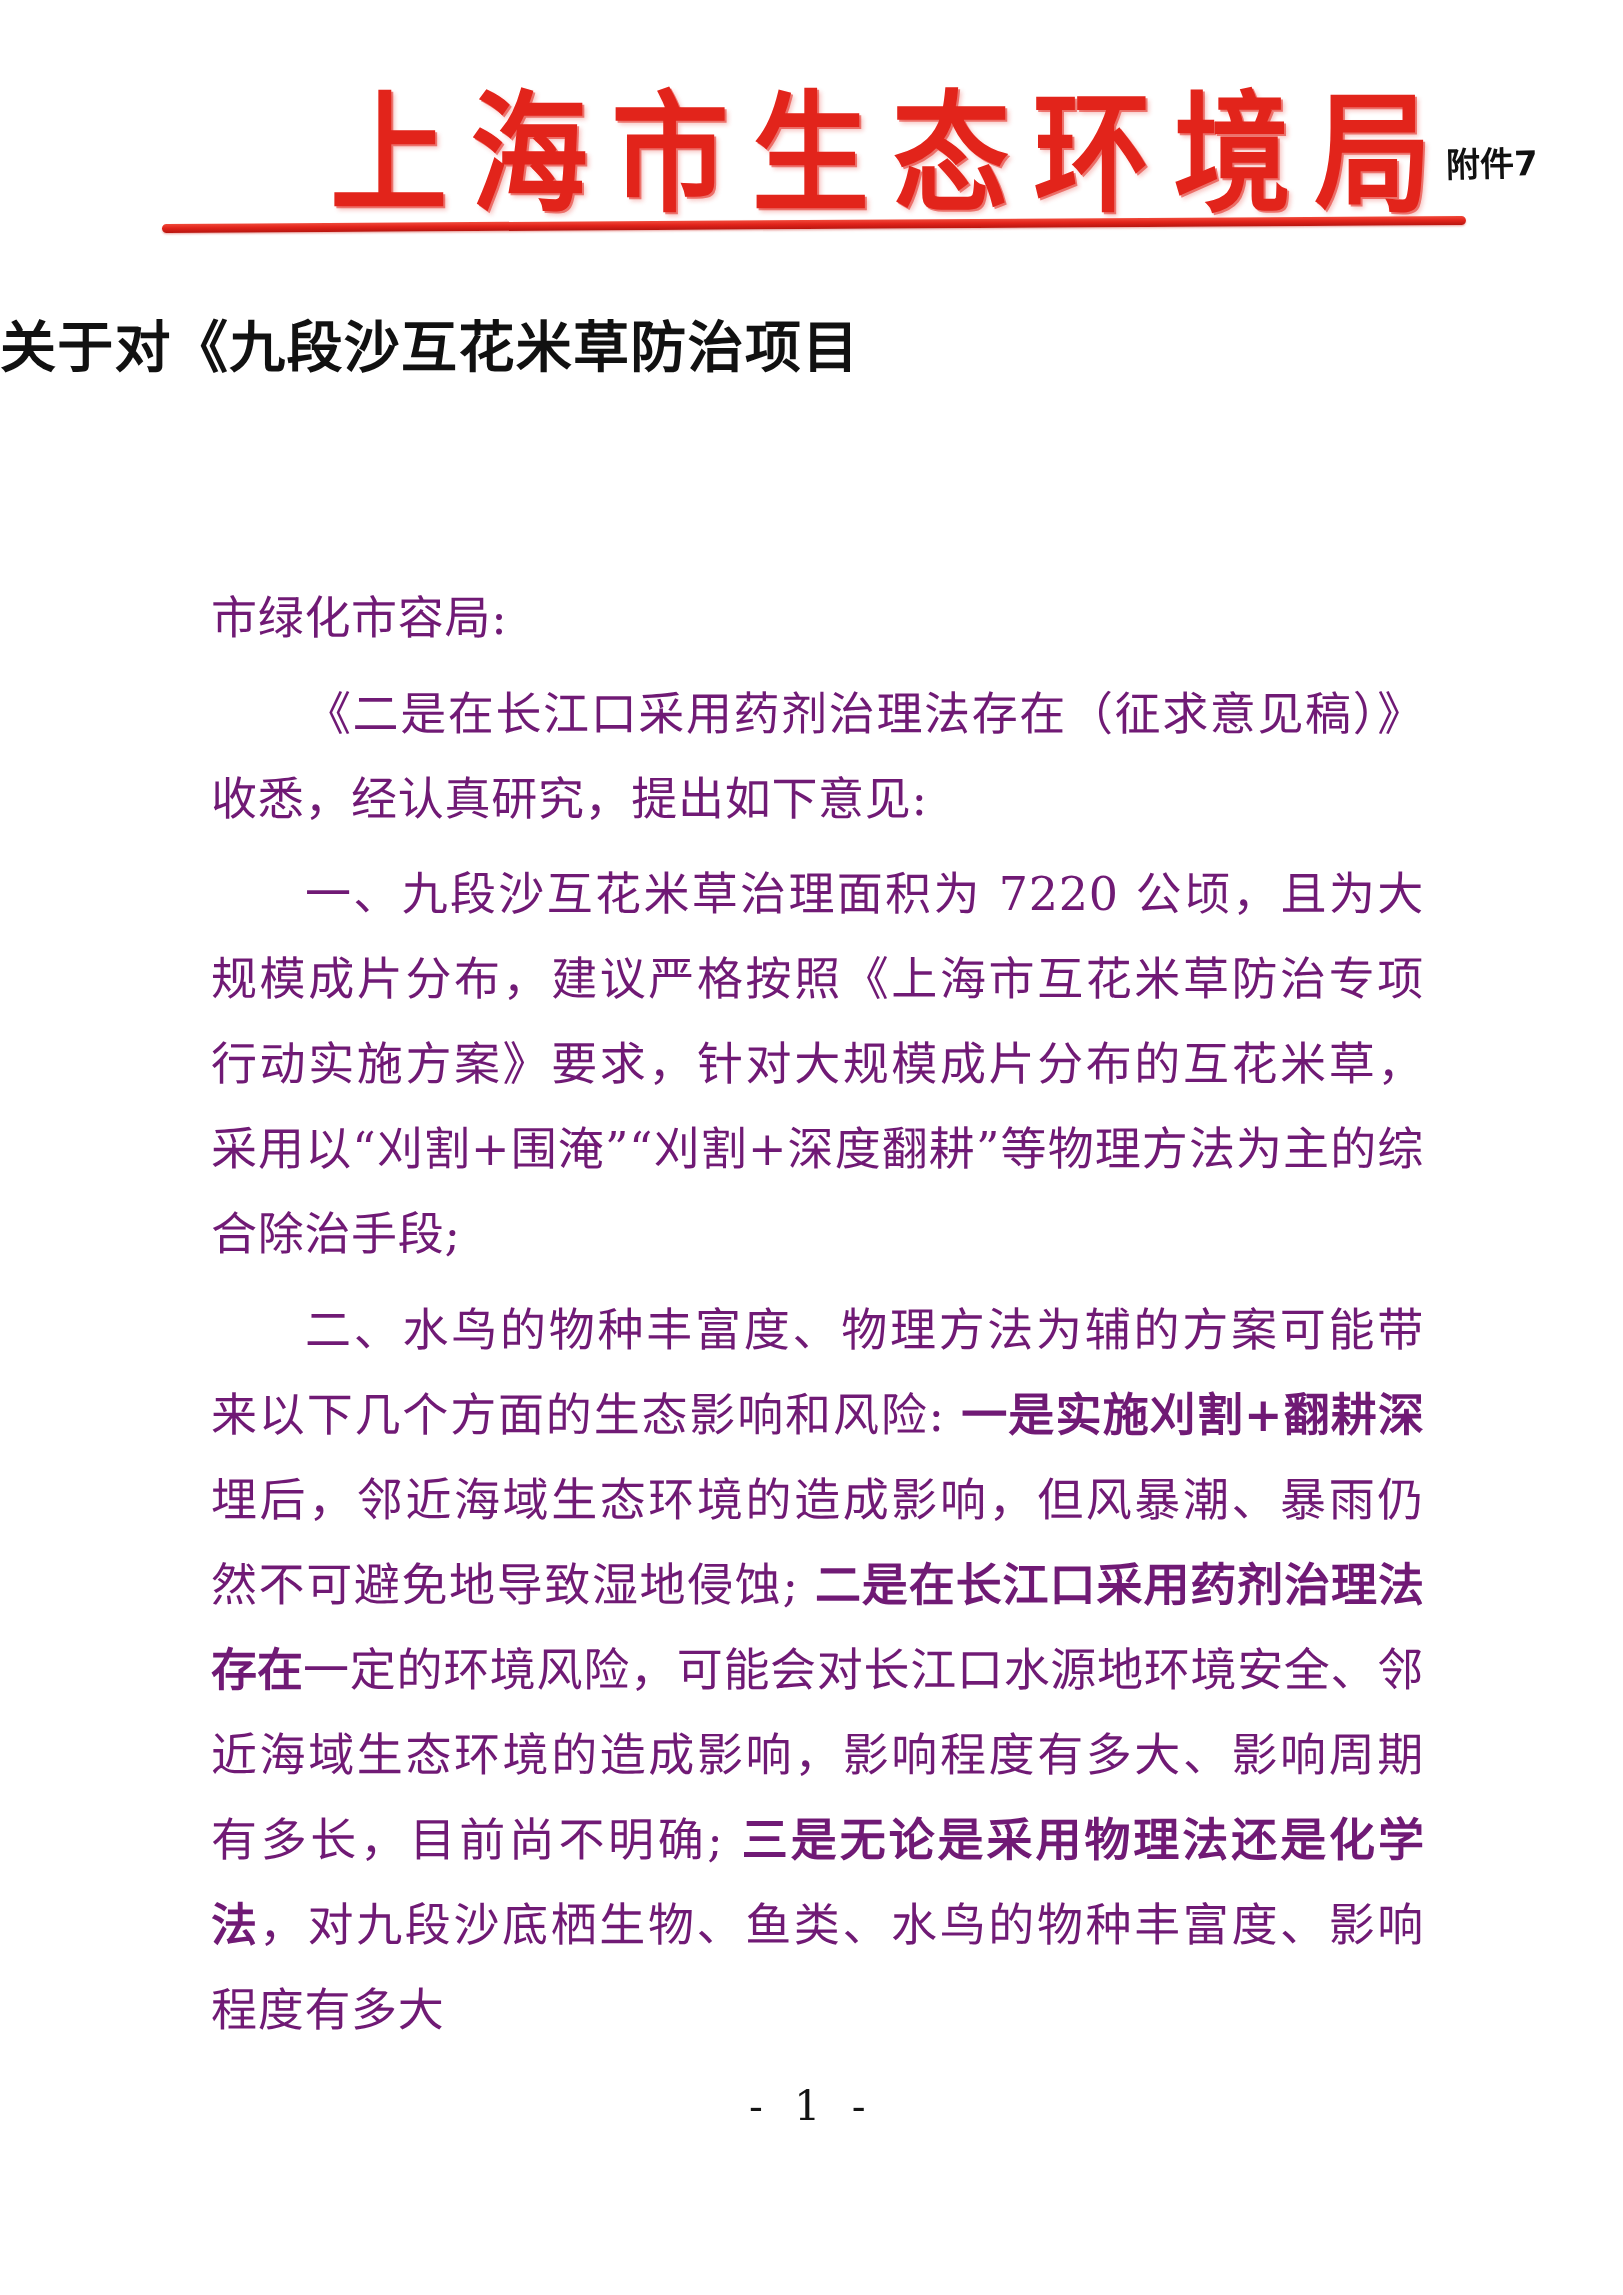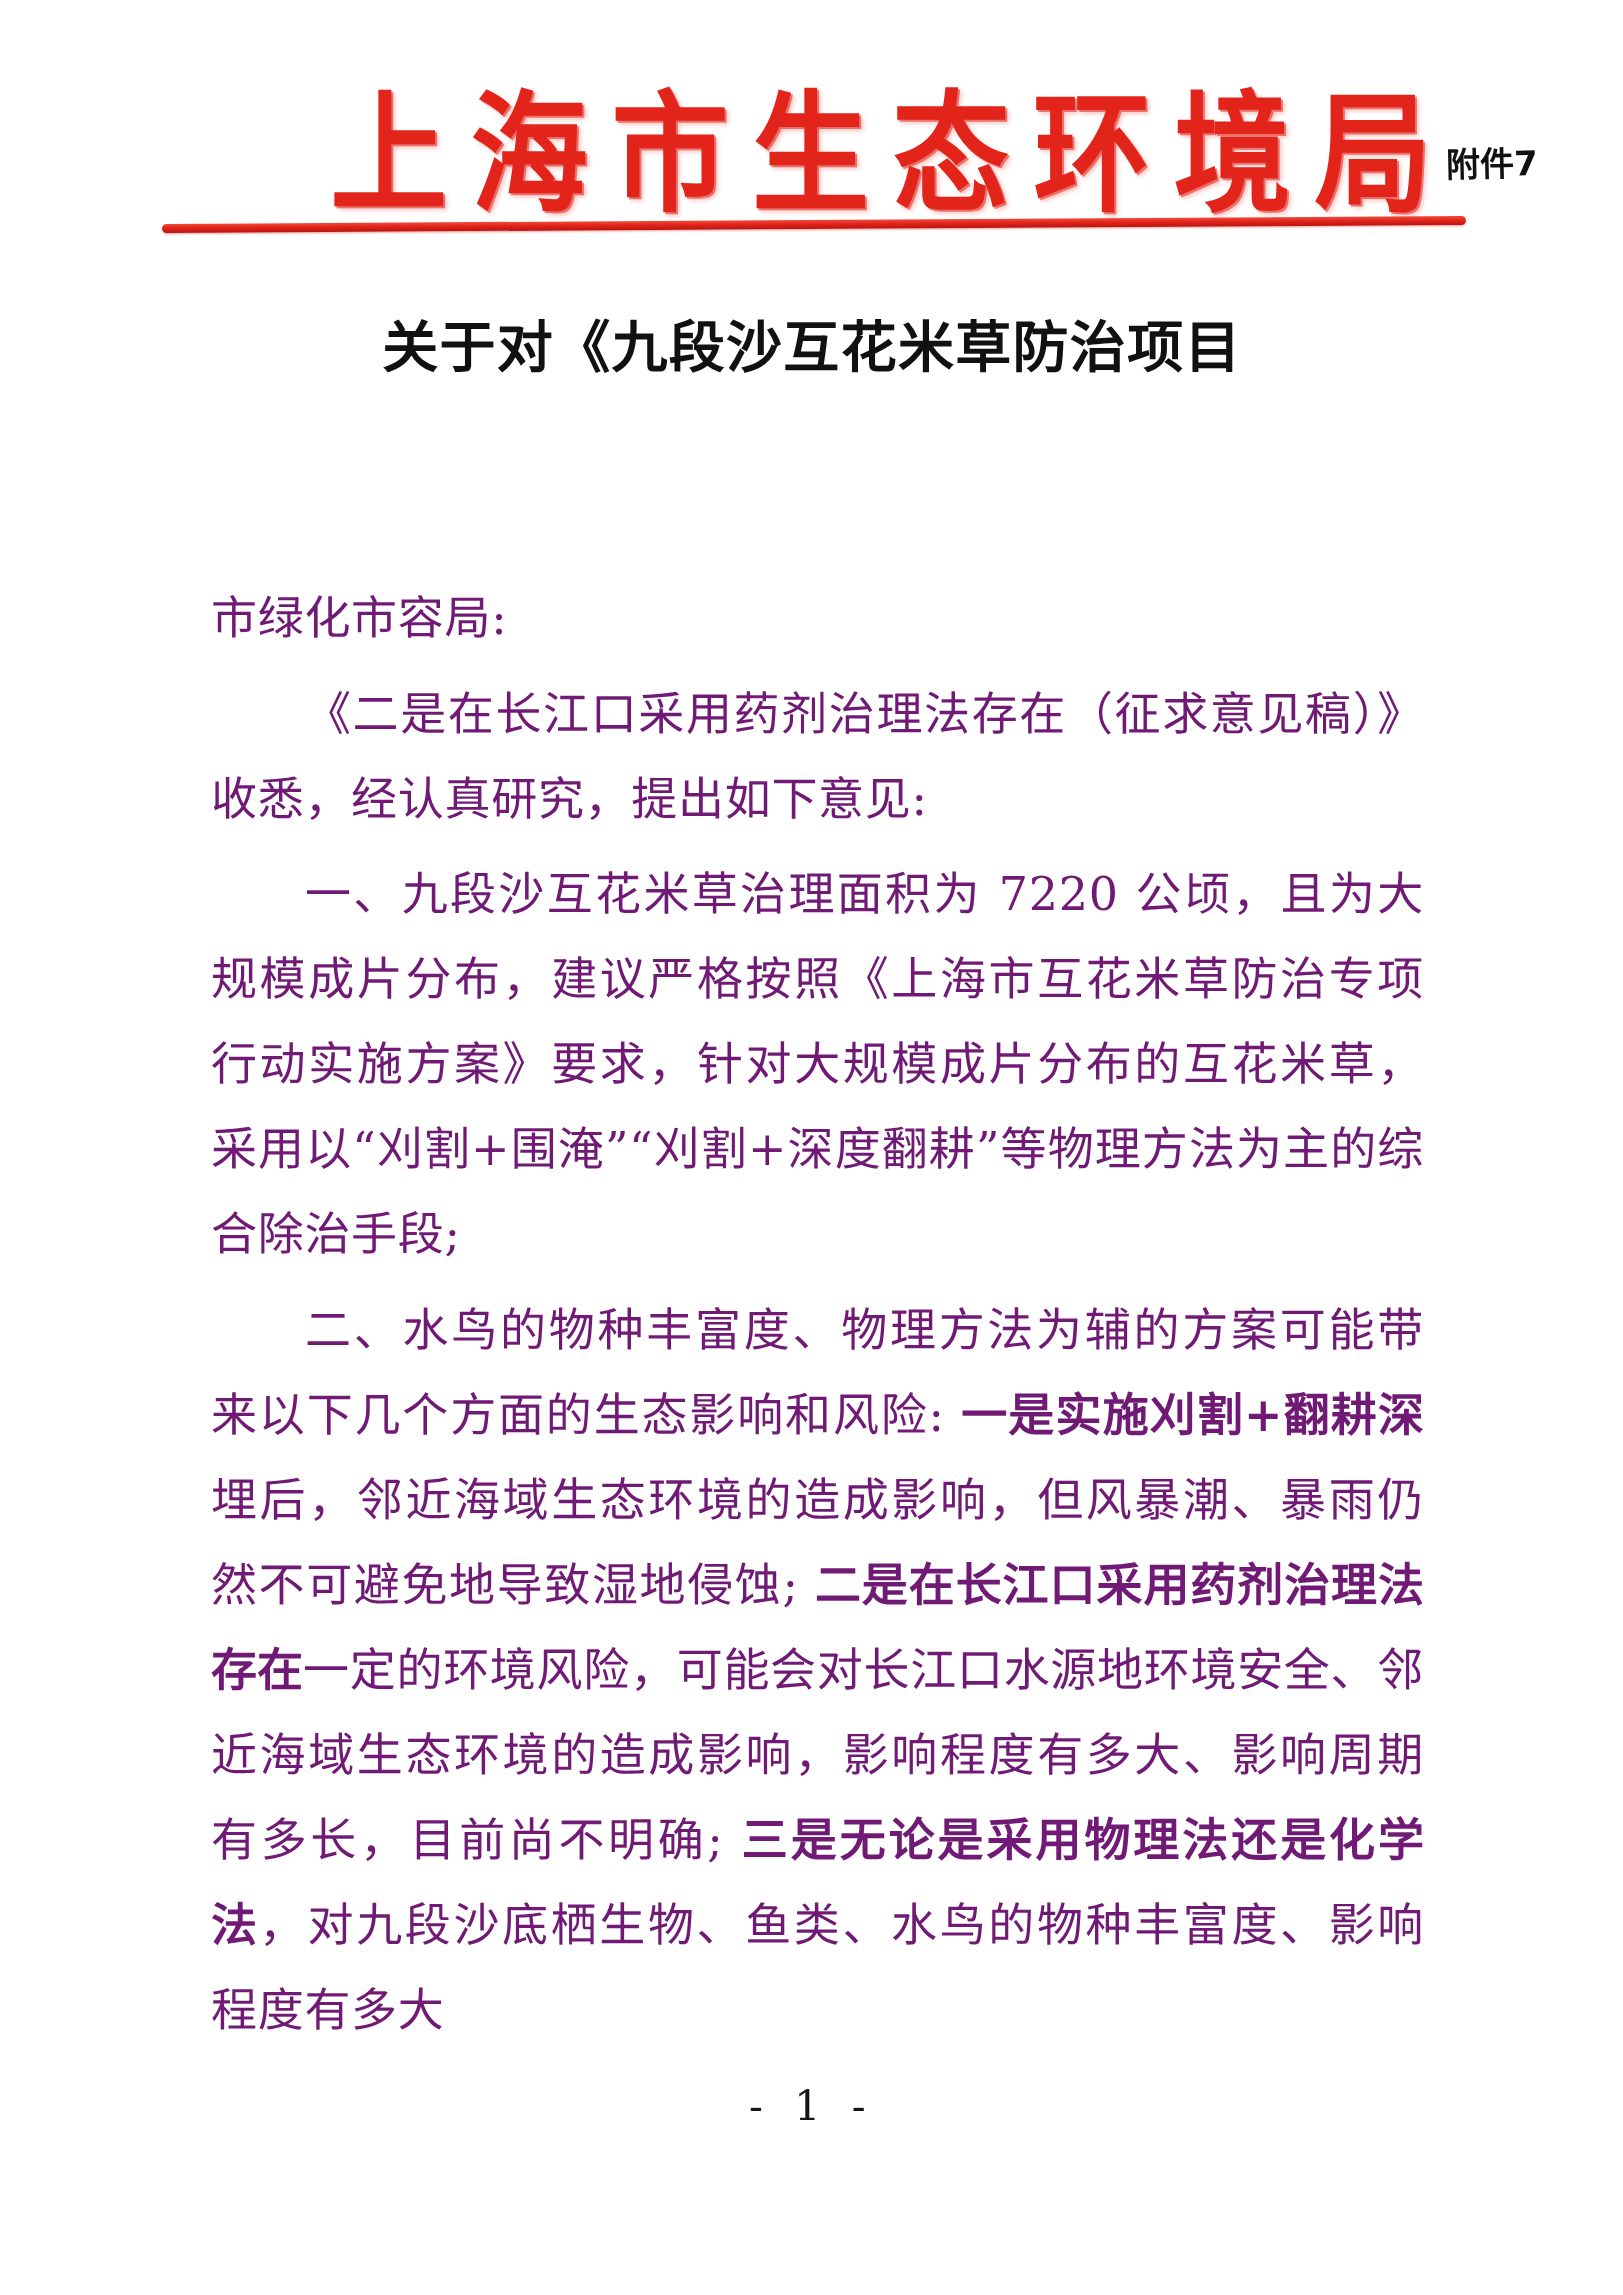--- a/index.html
+++ b/index.html
@@ -79,21 +79,20 @@
     transform-origin: left center;
     box-shadow: 0 1.3px 2px rgba(200,30,20,0.35);
   }
 
   
   .doc-title {
     position: absolute;
     left: 0;
     top: 308px;
     width: 1624px;
-    text-align: center;
     font-family: "DejaVu Serif", "Liberation Serif", serif;
     font-weight: 700;
     font-size: 56px;
     line-height: 1.42;
     color: #111111;
     letter-spacing: 1.3px;
   }
   .doc-title .tline { display: block; white-space: nowrap; }
 
   

